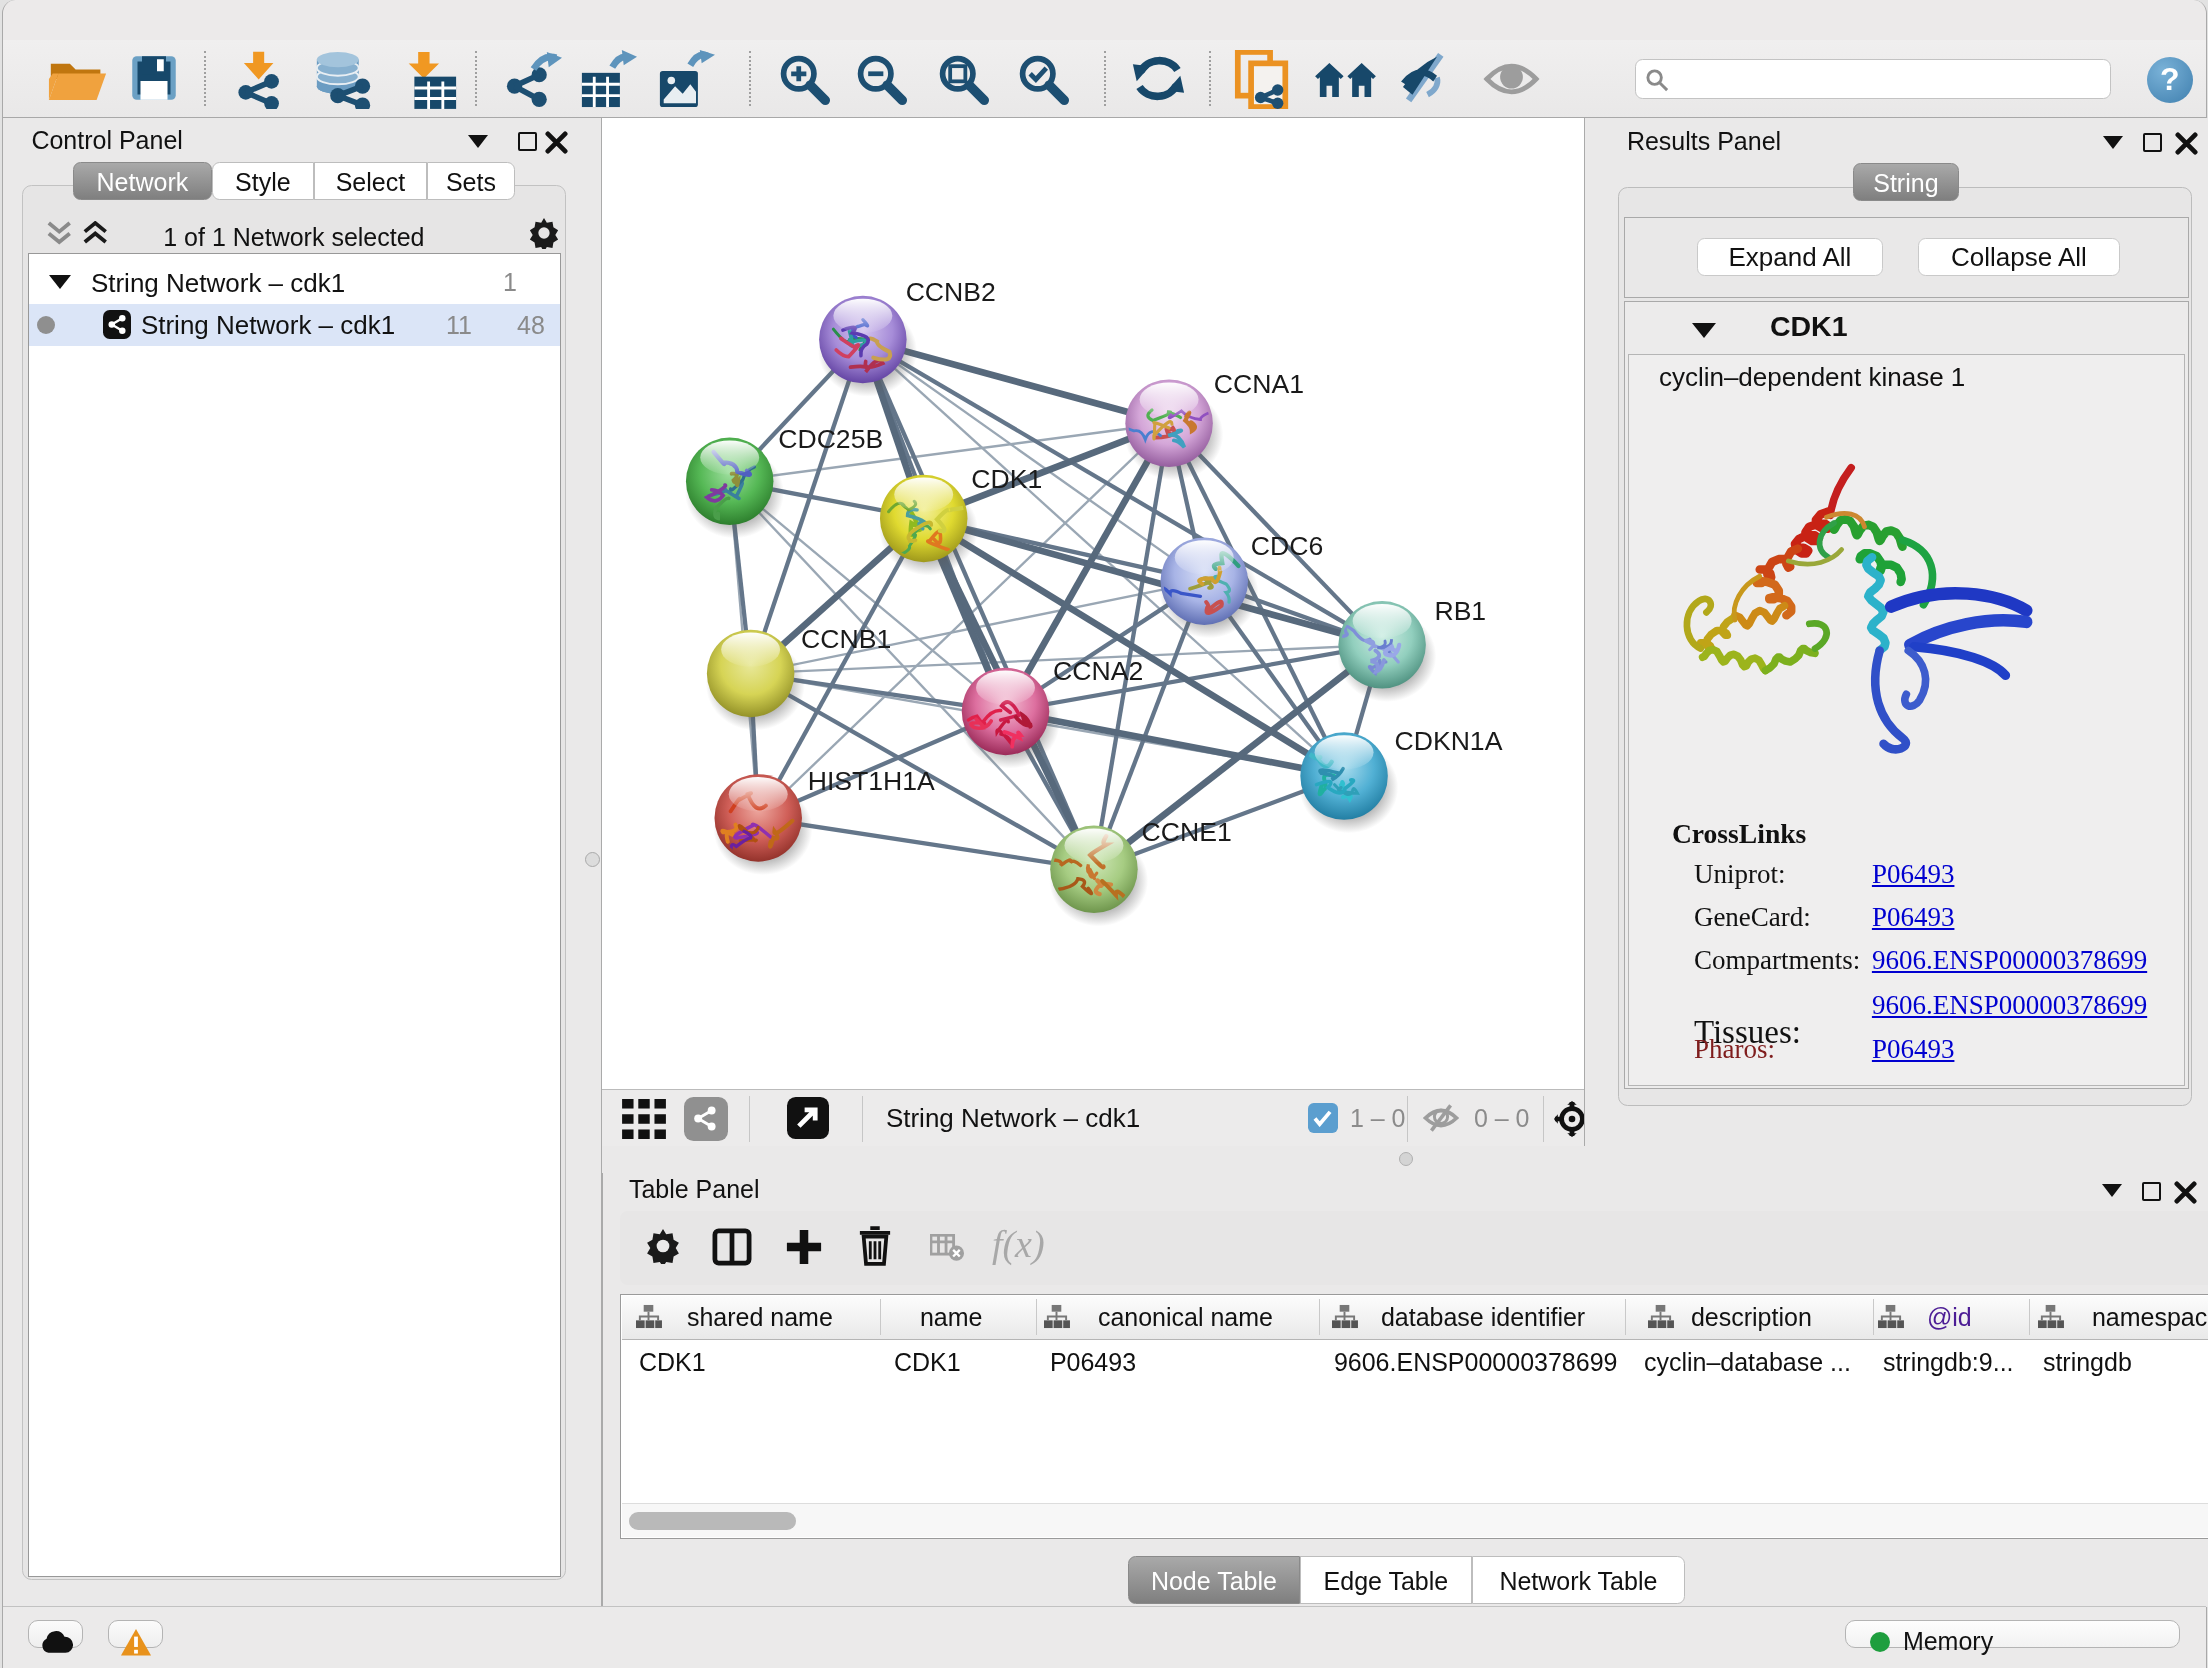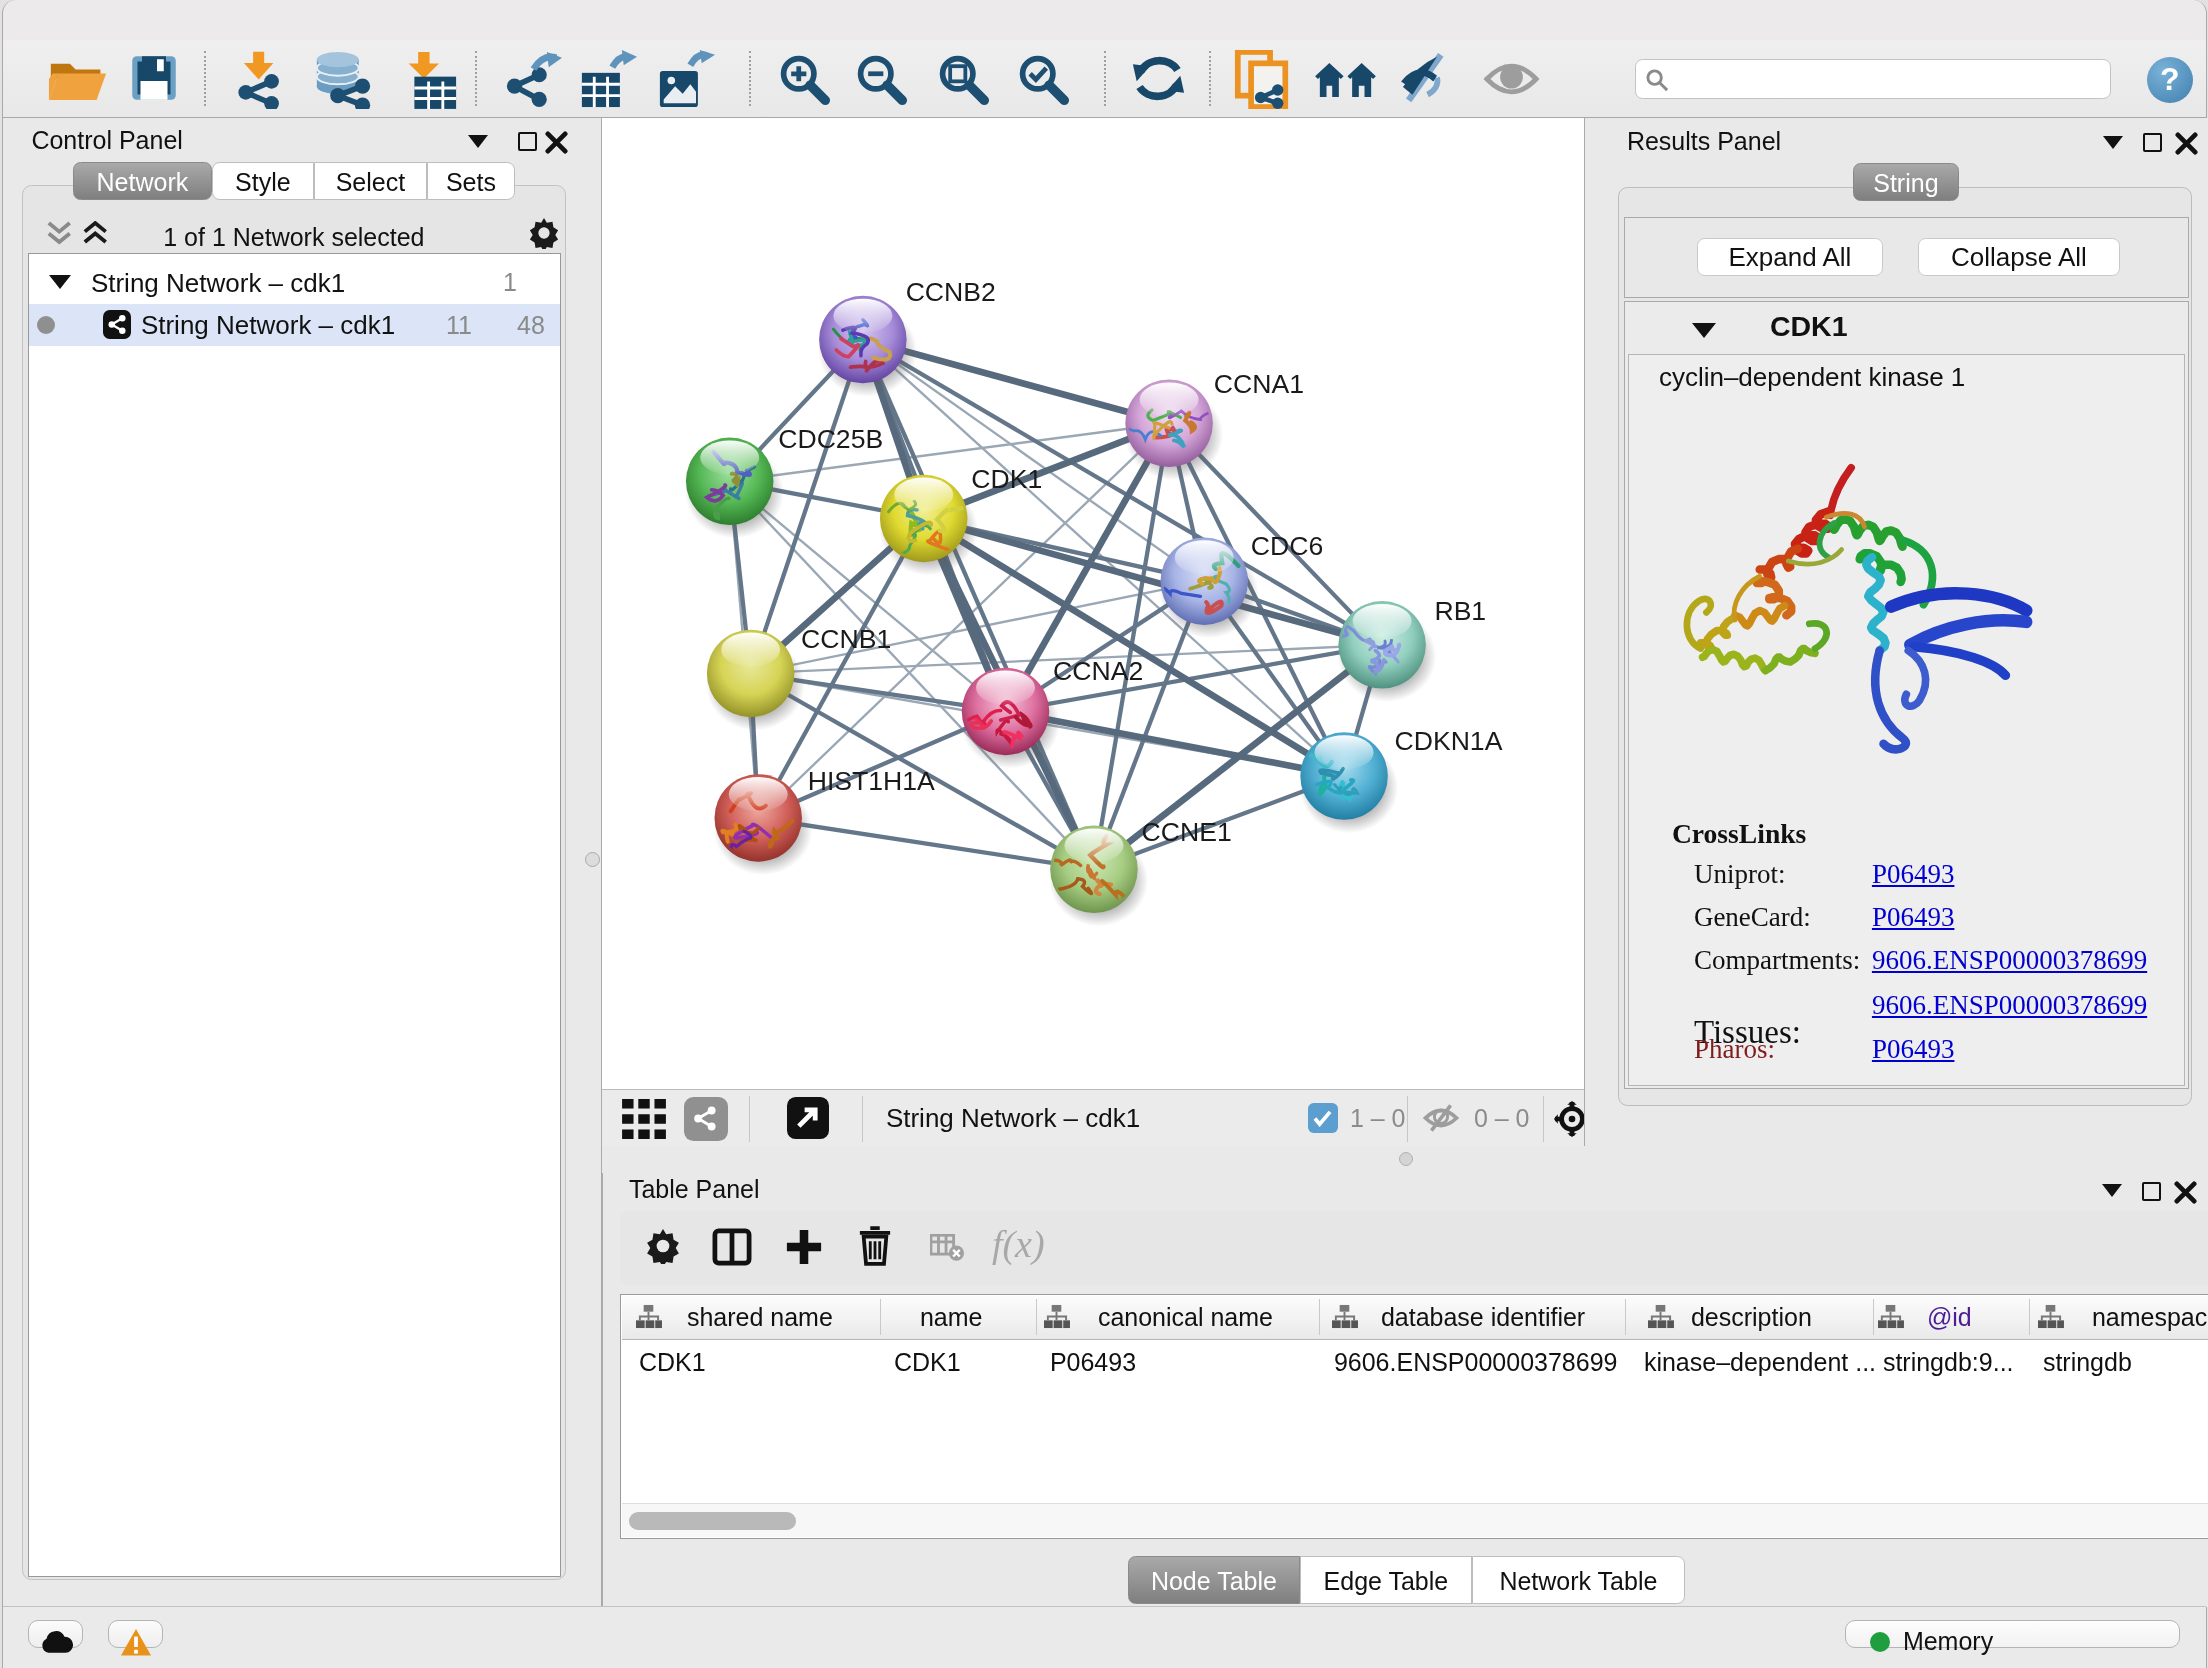--- a/index.html
+++ b/index.html
@@ -664,21 +664,21 @@
         <rect x="1" y="17" width="9" height="8" fill="#555"></rect>
         <rect x="11" y="17" width="9" height="8" fill="#555"></rect>
         <rect x="21" y="17" width="7" height="8" fill="#555"></rect>
         <path d="M14 8 v5 M5 17 v-4 h19 v4 M14 13 v4" stroke="#777" stroke-width="2" fill="none"></path>
       </svg>
 <div class="abs" style="left:1489px;top:130px;font-size:25px;color:#111;">namespace</div>
 <div class="abs" style="left:36px;top:175px;font-size:25px;color:#111;">CDK1</div>
 <div class="abs" style="left:291px;top:175px;font-size:25px;color:#111;">CDK1</div>
 <div class="abs" style="left:447px;top:175px;font-size:25px;color:#111;">P06493</div>
 <div class="abs" style="left:731px;top:175px;font-size:25px;color:#111;">9606.ENSP00000378699</div>
-<div class="abs" style="left:1041px;top:175px;font-size:25px;color:#111;">kinase–dependent ...</div>
+<div class="abs" style="left:1041px;top:175px;font-size:25px;color:#111;">cyclin–database ...</div>
 <div class="abs" style="left:1280px;top:175px;font-size:25px;color:#111;">stringdb:9...</div>
 <div class="abs" style="left:1440px;top:175px;font-size:25px;color:#111;">stringdb</div>
 <div class="abs" style="left:19px;top:330px;width:1592px;height:34px;background:#f7f7f7;border-top:1px solid #ddd;"></div>
 <div class="abs" style="left:26px;top:339px;width:167px;height:18px;background:#b9b9b9;border-radius:9.5px;"></div>
 <div class="tabbtn tabsel" style="left:525px;top:383px;width:172px;height:48px;line-height:48px;border-radius:7.6px 0 0 7.6px;">Node Table</div>
 <div class="tabbtn" style="left:697px;top:383px;width:172px;height:48px;line-height:48px;">Edge Table</div>
 <div class="tabbtn" style="left:869px;top:383px;width:213px;height:48px;line-height:48px;border-radius:0 7.6px 7.6px 0;">Network Table</div>
 </div>
 <div id="statusbar">
 <div class="sbtn" style="left:25px;width:55px;">

